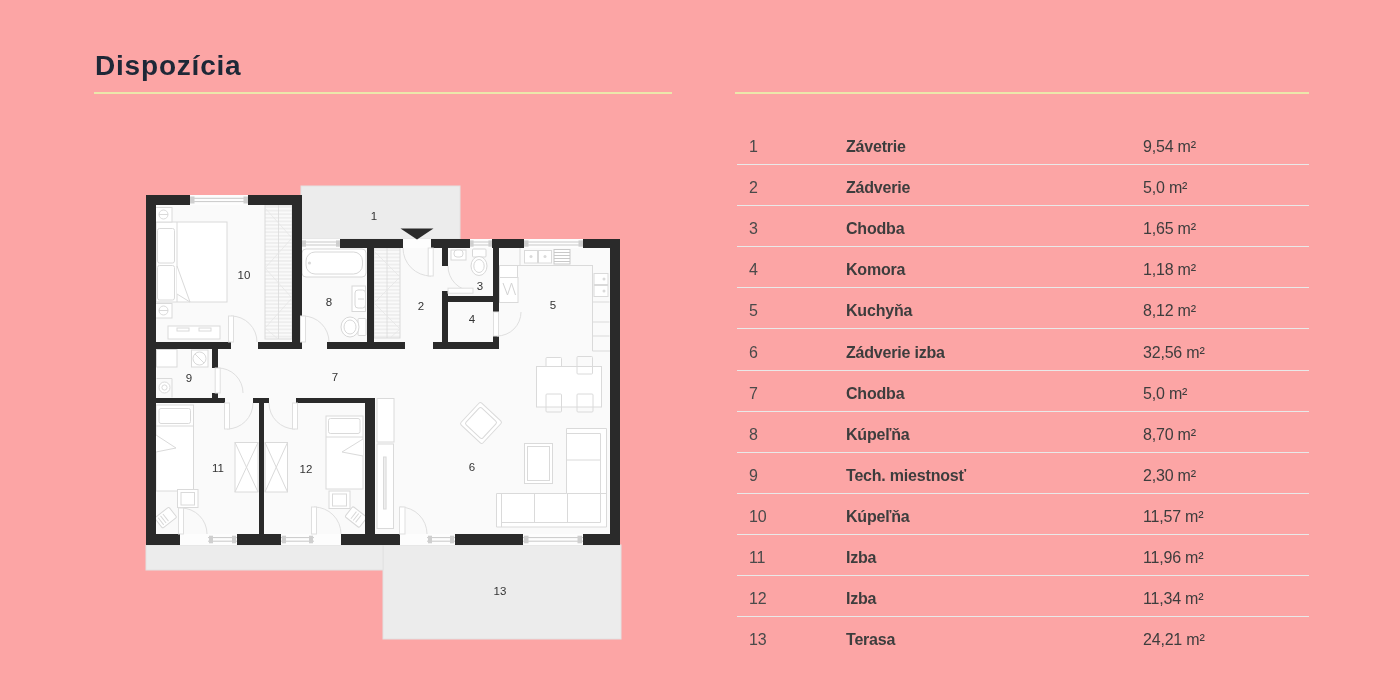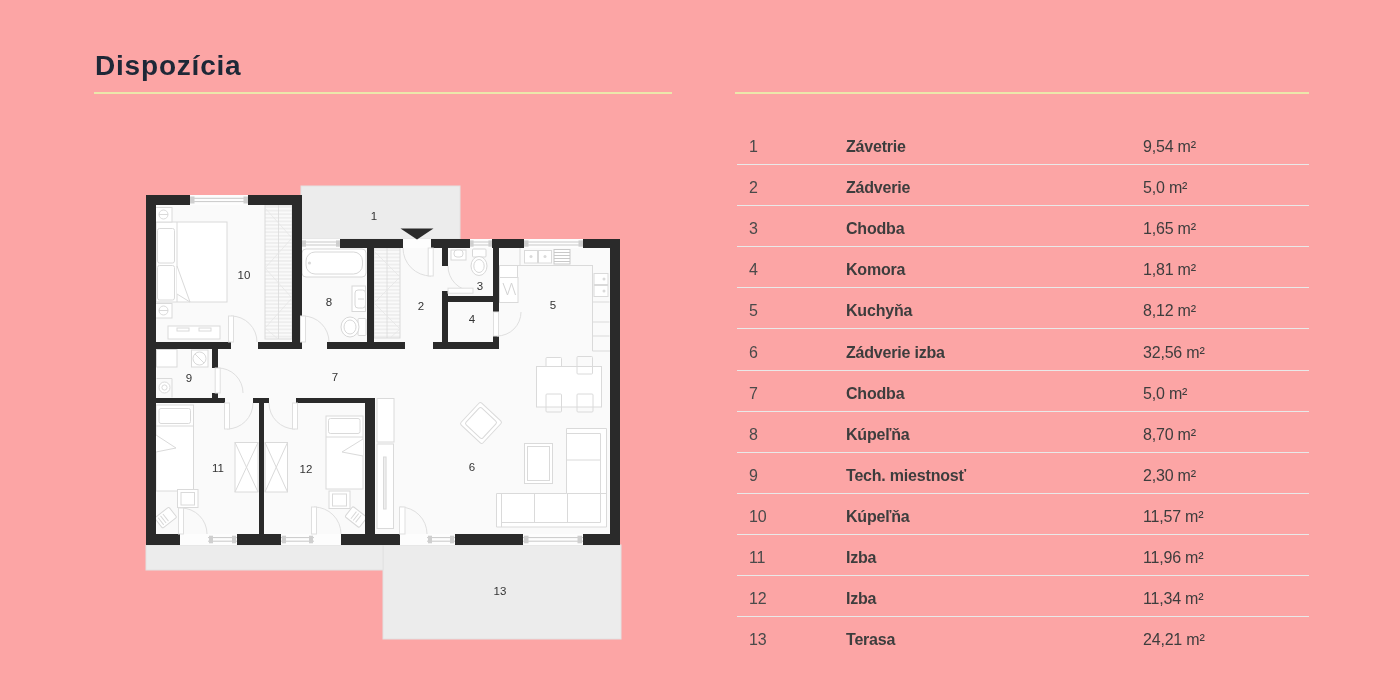--- a/index.html
+++ b/index.html
@@ -39,21 +39,21 @@
           <td class="ar">5,0 m²</td>
         </tr>
     <tr>
           <td class="num">3</td>
           <td class="nm">Chodba</td>
           <td class="ar">1,65 m²</td>
         </tr>
     <tr>
           <td class="num">4</td>
           <td class="nm">Komora</td>
-          <td class="ar">1,81 m²</td>
+          <td class="ar">1,18 m²</td>
         </tr>
     <tr>
           <td class="num">5</td>
           <td class="nm">Kuchyňa</td>
           <td class="ar">8,12 m²</td>
         </tr>
     <tr>
           <td class="num">6</td>
           <td class="nm">Zádverie izba</td>
           <td class="ar">32,56 m²</td>

